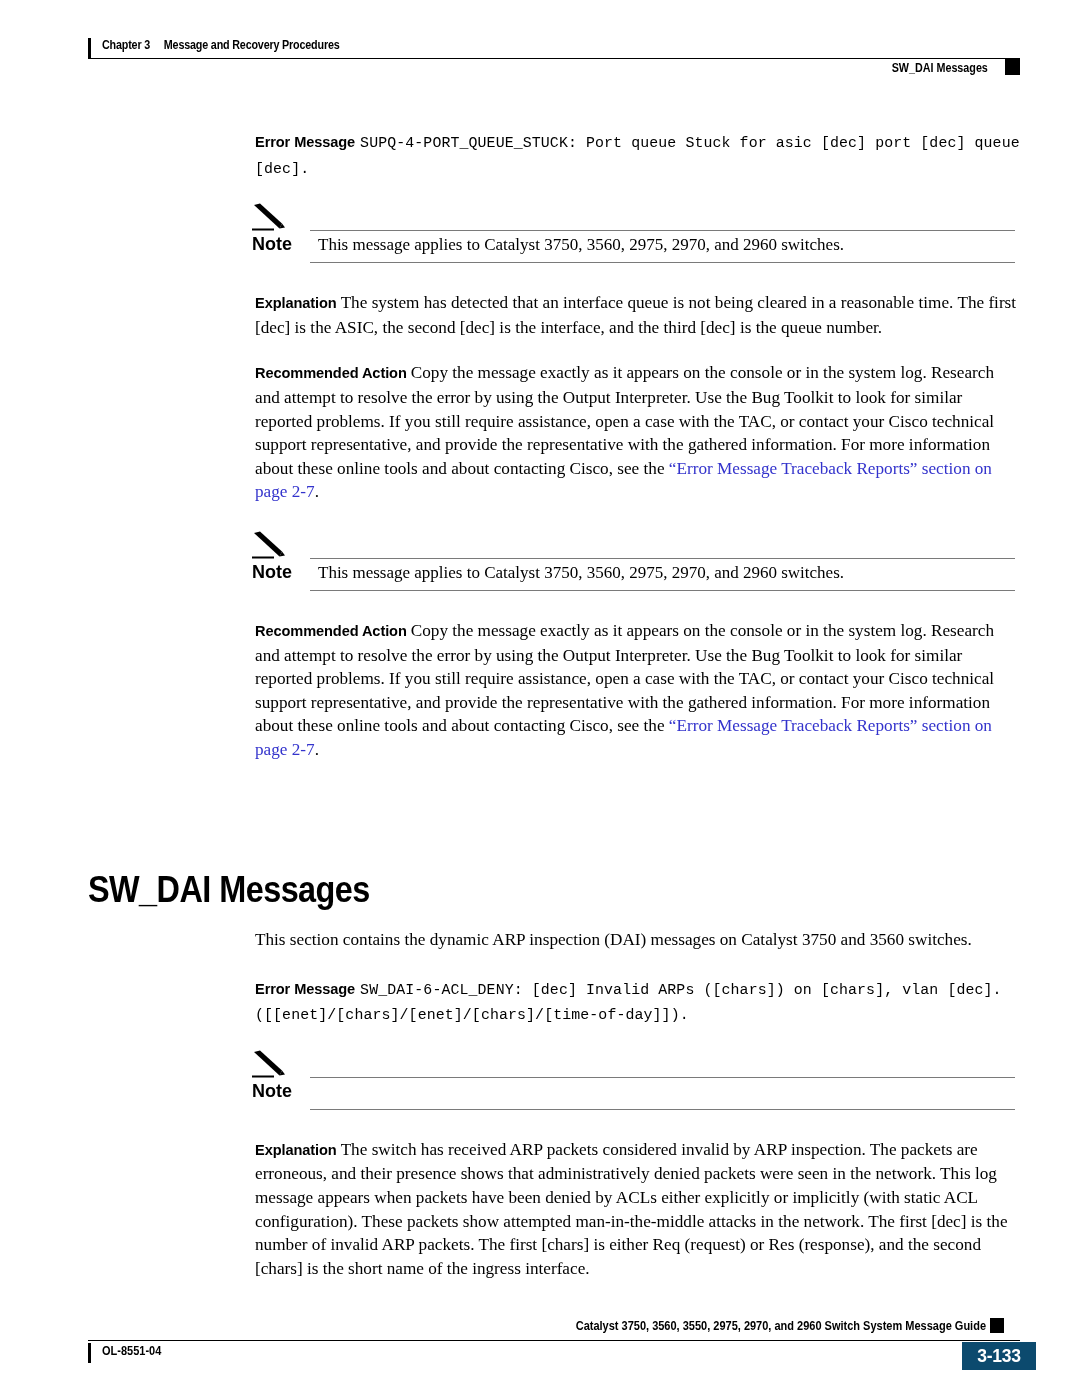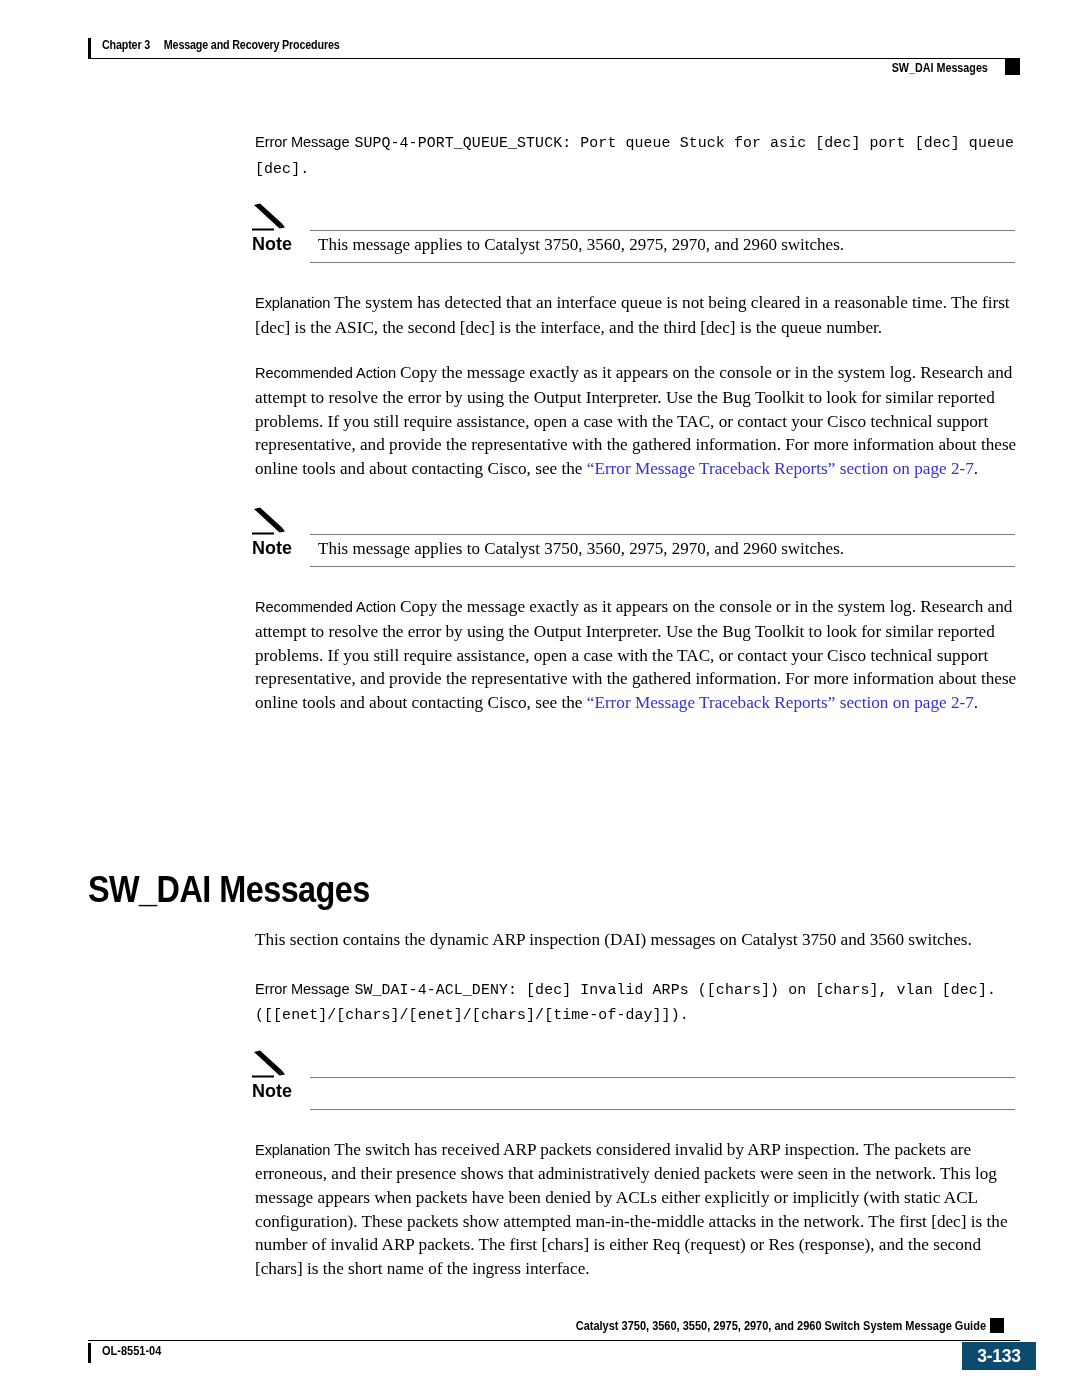--- a/index.html
+++ b/index.html
@@ -93,21 +93,21 @@
 
   p.body-text {
     margin: 0 0 0 0;
     font-size: 17.2px;
     line-height: 23.6px;
     text-align: left;
   }
 
   .lbl {
     font-family: "Liberation Sans Narrow", "Liberation Sans", sans-serif;
-    font-weight: normal;
+    font-weight: bold;
     font-size: 14.6px;
     letter-spacing: -0.1px;
   }
 
   .mono {
     font-family: "Liberation Mono", "DejaVu Sans Mono", monospace;
     font-size: 14.9px;
     letter-spacing: 0.1px;
   }
 
@@ -325,21 +325,21 @@
     </p>
   </div>
 
   <div class="section-heading" style="top:869px;">SW_DAI Messages</div>
 
   <div class="content" style="top:928px;">
 
     <p class="body-text" style="margin-bottom:25px;">This section contains the dynamic ARP inspection (DAI) messages on Catalyst 3750 and 3560 switches.</p>
 
     <p class="body-text errmsg" style="margin-bottom:22px;">
-      <span class="lbl">Error Message</span><span class="mono">SW_DAI-4-ACL_DENY: [dec] Invalid ARPs ([chars]) on [chars], vlan [dec].([[enet]/[chars]/[enet]/[chars]/[time-of-day]]).</span>
+      <span class="lbl">Error Message</span><span class="mono">SW_DAI-6-ACL_DENY: [dec] Invalid ARPs ([chars]) on [chars], vlan [dec].([[enet]/[chars]/[enet]/[chars]/[time-of-day]]).</span>
     </p>
 
     <div class="note" style="margin-bottom:26px;">
       <span class="note-icon">
         <svg width="40" height="28" viewBox="0 0 40 28" xmlns="http://www.w3.org/2000/svg">
           <polygon points="2,2 8,0.5 30,20.5 27.5,25.5" fill="#000"></polygon>
           <polygon points="27.5,25.5 30,20.5 33,24.5" fill="#000"></polygon>
           <rect x="0" y="25.5" width="22" height="2.0" fill="#000"></rect>
         </svg>
       </span>

